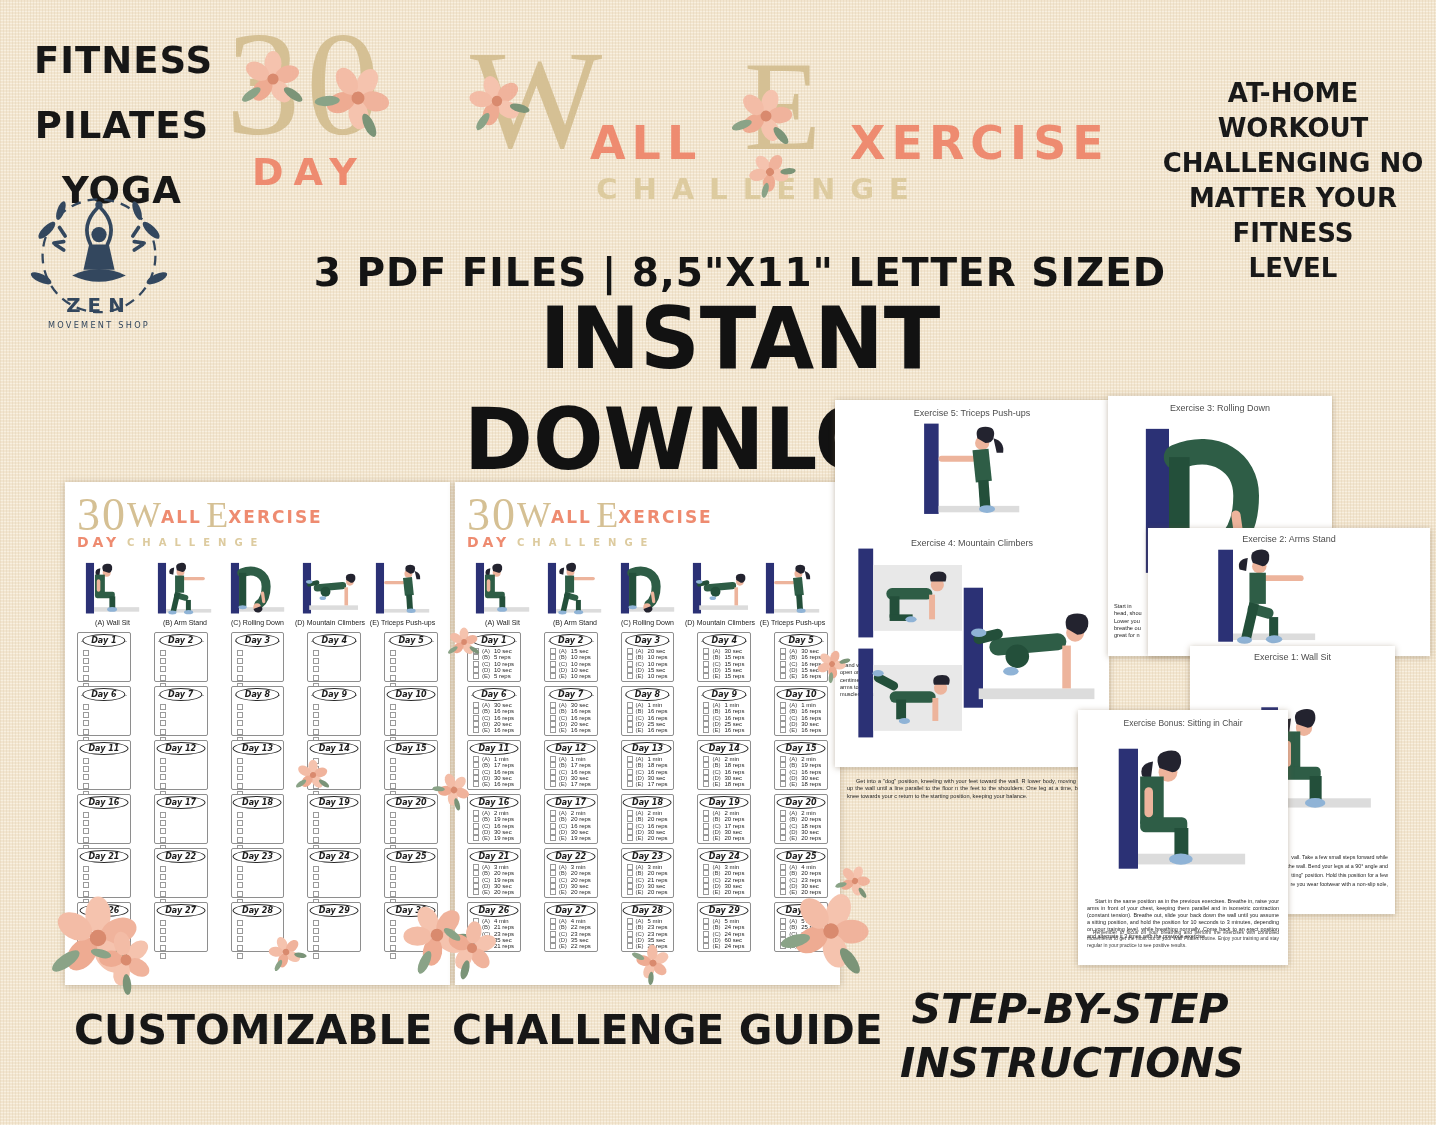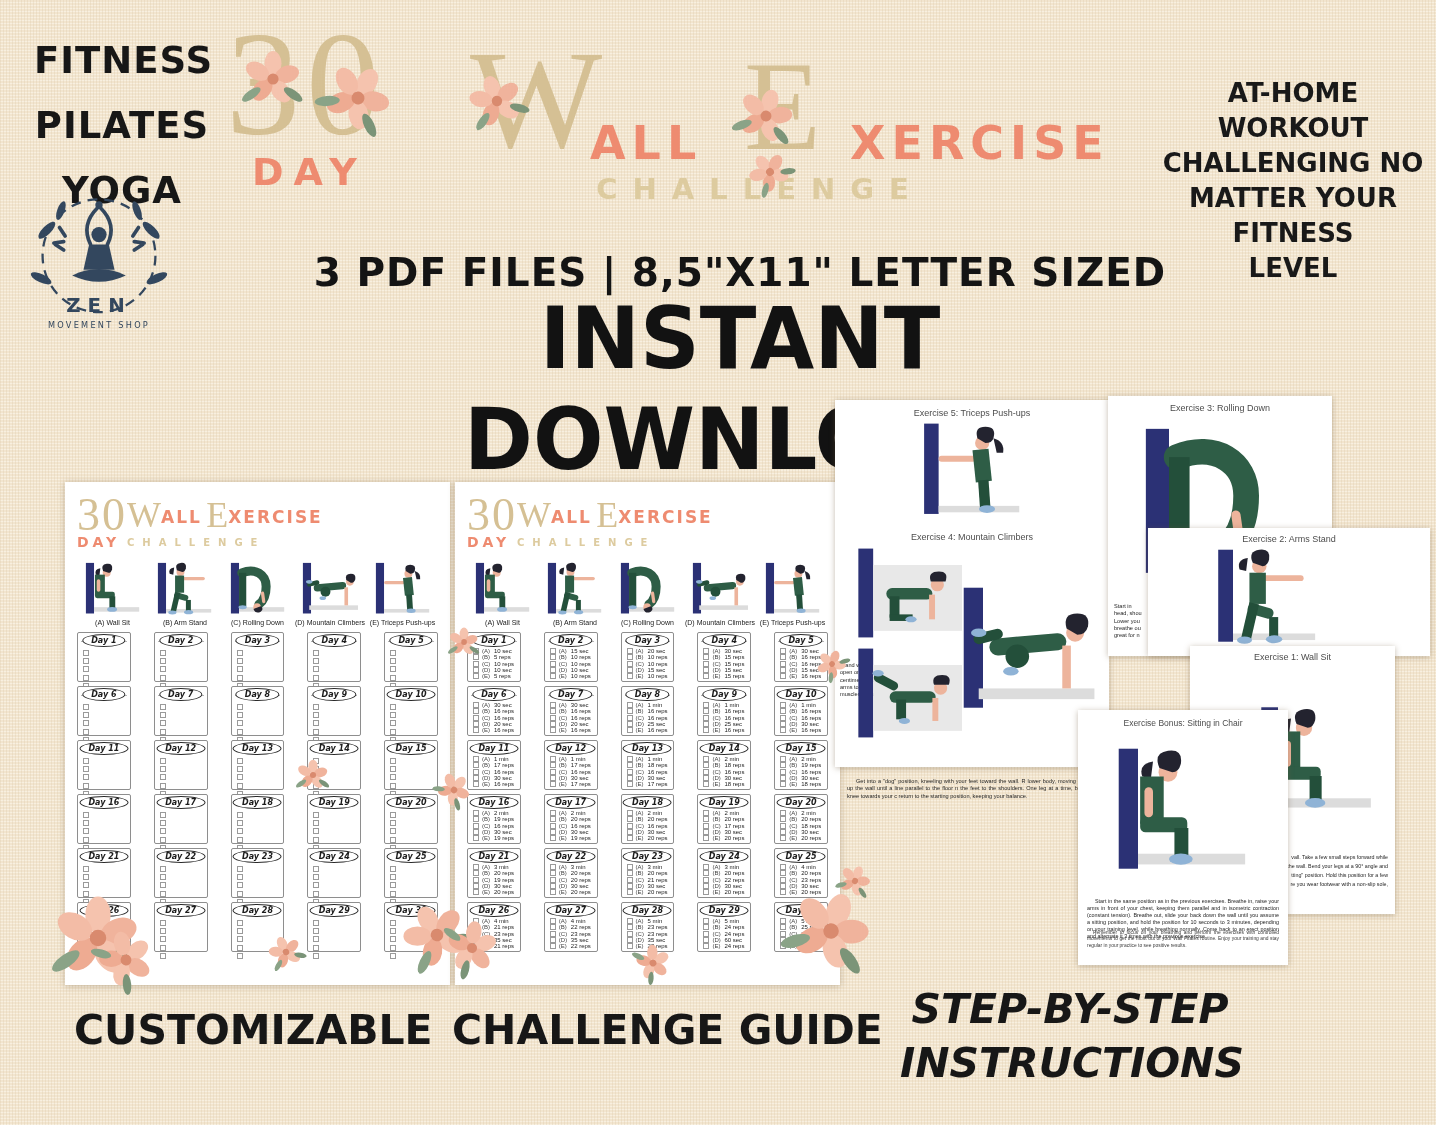--- a/index.html
+++ b/index.html
@@ -1698,21 +1698,21 @@
     </svg>
   <svg class="abs flower" style="left:838px;top:864px;width:34px;height:34px;z-index:5;transform:rotate(20deg)">
       <use href="#sym-flower"></use>
     </svg>
 
   <div class="page" style="left:835px;top:400px;width:274px;height:367px;z-index:1">
     <div class="ptitle" style="top:8px">Exercise 5: Triceps Push-ups</div>
     <svg style="position:absolute;left:35px;top:22px;width:205px;height:100px">
         <use href="#pose-triceps"></use>
       </svg>
-    <div class="ptitle" style="top:132px">Exercise 4: Mountain Climbers</div>
+    <div class="ptitle" style="top:138px">Exercise 4: Mountain Climbers</div>
     <div class="pfrag" style="left:5px;top:262px;width:52px">
       <div>Stand with t</div>
       <div>open on the wa</div>
       <div>centimetres fo</div>
       <div>arms to bring</div>
       <div>muscles and al</div>
     </div>
     <svg style="position:absolute;left:12px;top:142px;width:128px;height:102px;z-index:1">
         <use href="#pose-kneel"></use>
       </svg>

